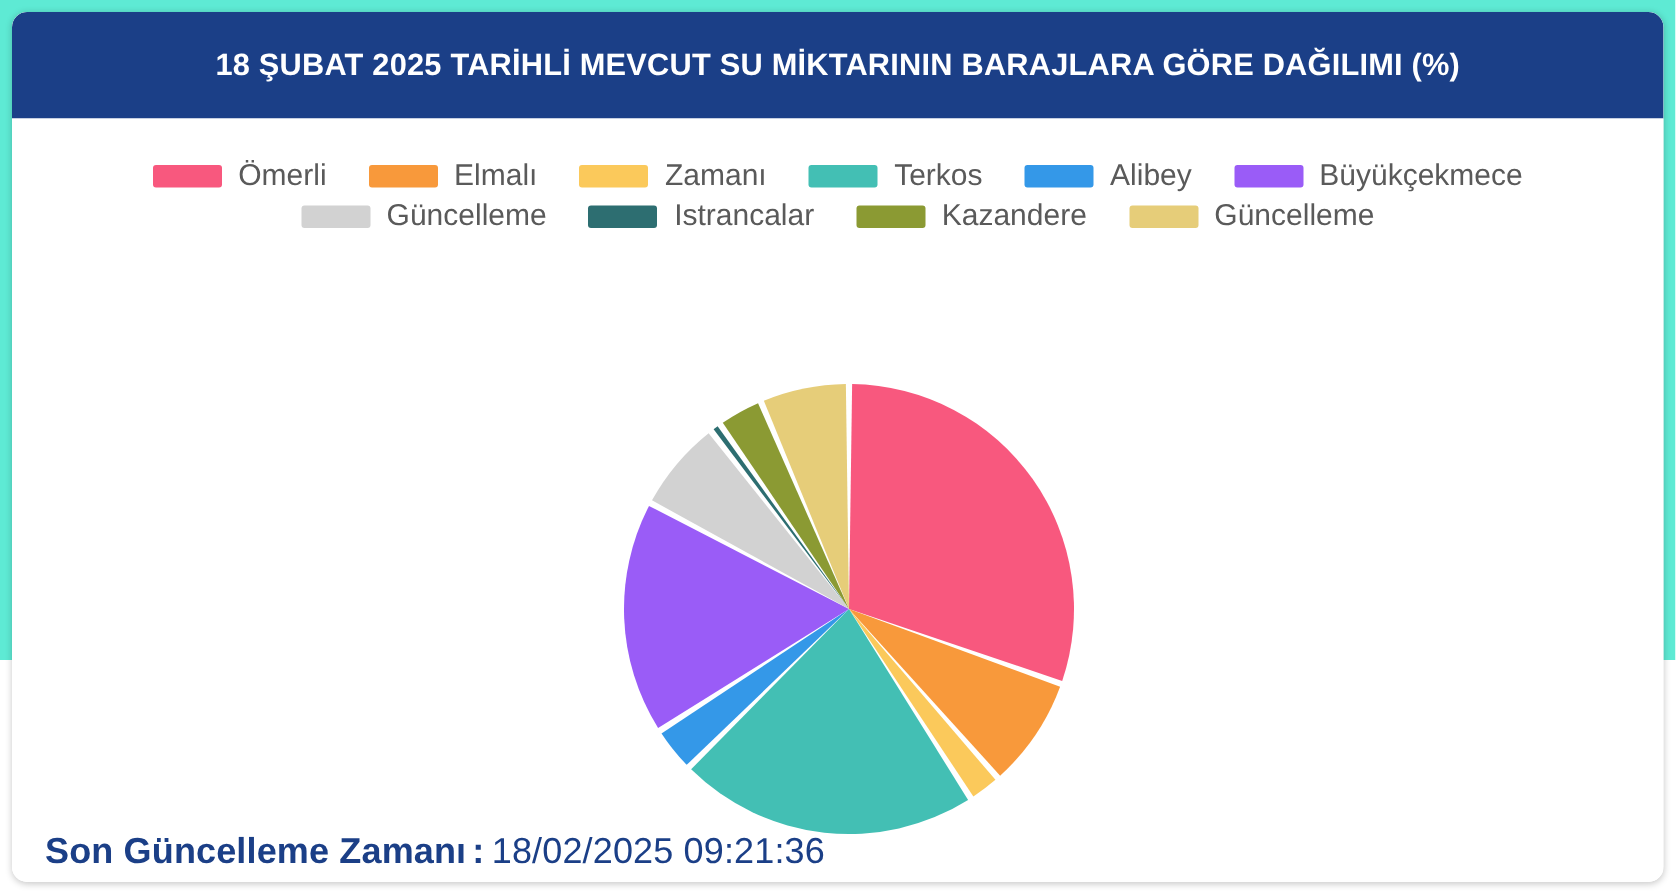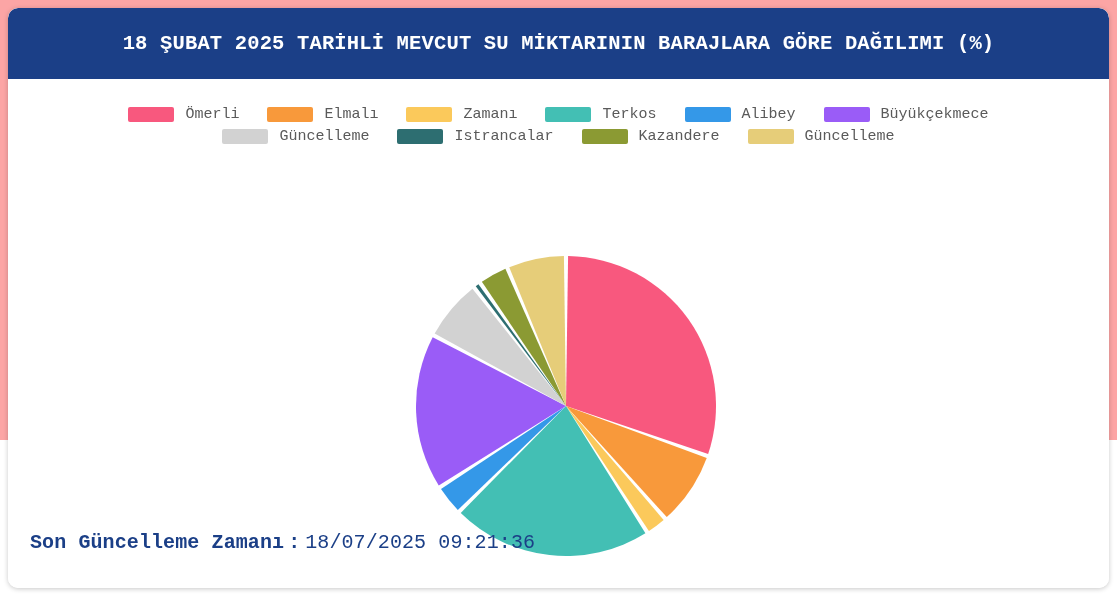--- a/index.html
+++ b/index.html
@@ -7,22 +7,21 @@
     width: 1117px;
     height: 596px;
     background: #ffffff;
     font-family: "Liberation Sans", sans-serif;
     overflow: hidden;
   }
   .page {
     position: relative;
     width: 1117px;
     height: 440px;
-    background: #fca5a5;
-    font-family: Liberation Mono, monospace;
+    background: #5eead4;
   }
   .card {
     position: absolute;
     left: 8px;
     top: 8px;
     width: 1101px;
     height: 580px;
     background: #ffffff;
     border-radius: 10px;
     box-shadow: 0 1px 5px rgba(0,0,0,0.22);
@@ -75,21 +74,21 @@
     white-space: nowrap;
   }
   .legend-swatch {
     width: 46px;
     height: 15px;
     border-radius: 2px;
     flex: 0 0 auto;
   }
   .legend-label {
     margin-left: 11px;
-    font-size: 15px;
+    font-size: 20px;
     color: #5a5a5a;
     line-height: 1;
     text-align: center;
   }
 
   
   .chart-area {
     position: absolute;
     left: 0;
     top: 0;
@@ -102,24 +101,24 @@
     left: 392px;
     top: 161px;
     width: 332px;
     height: 332px;
   }
 
   
   .card-footer {
     position: absolute;
     left: 22px;
-    bottom: 34px;
+    bottom: 6px;
     display: flex;
     align-items: flex-end;
-    font-size: 20px;
+    font-size: 24px;
     color: #1b3f87;
   }
   .footer-label {
     font-weight: bold;
     letter-spacing: 0.1px;
   }
   .footer-sep {
     font-weight: bold;
     margin: 0 5px 0 4px;
   }
@@ -194,18 +193,18 @@
             <path d="M 166 166 L 34.66 93.55 A 150 150 0 0 1 72.42 48.77 Z" fill="#d2d2d2"></path>
             <path d="M 166 166 L 75.73 46.20 A 150 150 0 0 1 78.43 44.22 Z" fill="#2d6e71"></path>
             <path d="M 166 166 L 81.86 41.82 A 150 150 0 0 1 105.37 28.80 Z" fill="#8b9a33"></path>
             <path d="M 166 166 L 109.23 27.16 A 150 150 0 0 1 163.91 16.01 Z" fill="#e6cd79"></path>
           </svg>
       </div>
 
       <div class="card-footer">
         <span class="footer-label">Son Güncelleme Zamanı</span>
         <span class="footer-sep">:</span>
-        <span class="footer-value">18/07/2025 09:21:36</span>
+        <span class="footer-value">18/02/2025 09:21:36</span>
       </div>
 
     </div>
   </div>
 </div>
 
 </body></html>

